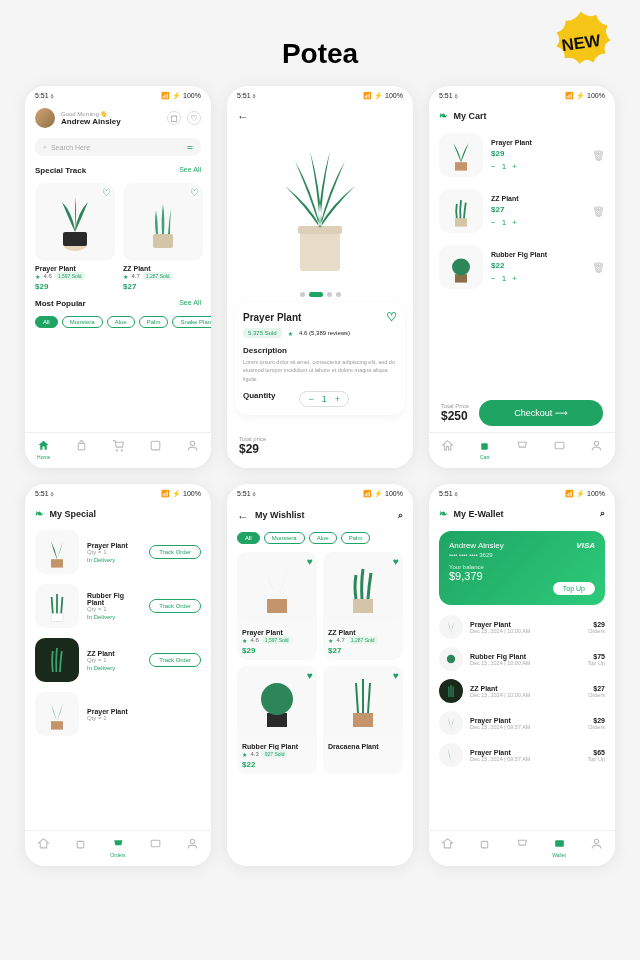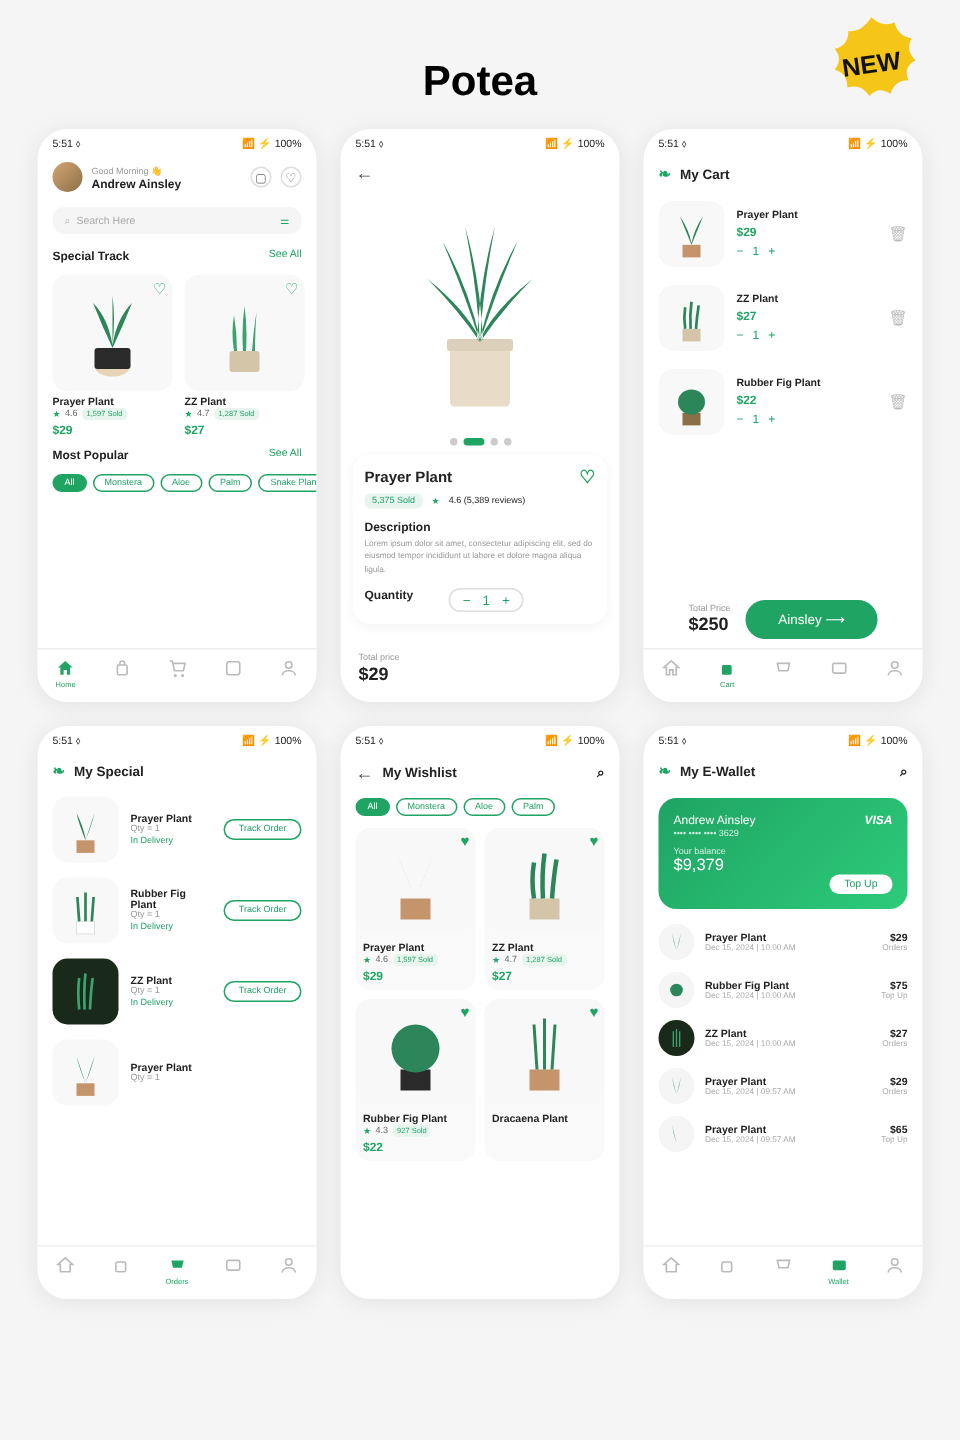--- a/index.html
+++ b/index.html
@@ -58,21 +58,21 @@
 .cartbtn{flex:1;background:#1fa463;color:#fff;border-radius:20px;padding:8px;text-align:center;font-size:9px;font-weight:500}
 .pghead{display:flex;align-items:center;gap:6px;padding:6px 10px;font-size:9px;font-weight:600}
 .pgicon{color:#1fa463;font-size:10px}
 .cartrow{display:flex;gap:8px;padding:6px 10px;align-items:center}
 .cimg{width:44px;height:44px;background:#f8f8f8;border-radius:10px;display:flex;align-items:center;justify-content:center}
 .cinfo{flex:1}
 .cname{font-size:7px;font-weight:600}
 .cprice{font-size:8px;font-weight:700;color:#1fa463;margin-top:3px}
 .cqty{display:flex;align-items:center;gap:6px;font-size:8px;color:#1fa463;margin-top:4px}
 .cdel{color:#bbb;font-size:10px}
-.cart-footer{position:absolute;bottom:34px;left:0;right:0;padding:8px 30px;display:flex;align-items:center;gap:10px}
+.cart-footer{position:absolute;bottom:34px;left:0;right:0;padding:8px 12px;display:flex;align-items:center;gap:10px}
 .orow{display:flex;gap:8px;padding:5px 10px;align-items:center}
 .oinfo{flex:1}
 .ostatus{font-size:6px;color:#1fa463;margin-top:2px}
 .obtn{border:1px solid #1fa463;color:#1fa463;border-radius:12px;padding:3px 9px;font-size:6px}
 .wcard{background:linear-gradient(135deg,#1fa463,#2dcb7a);margin:6px 10px;border-radius:12px;padding:10px;color:#fff;height:74px;position:relative}
 .wname{font-size:8px;font-weight:500}
 .wnum{font-size:6px;opacity:0.8;margin-top:2px}
 .wlbl{font-size:6px;opacity:0.8;margin-top:6px}
 .wbal{font-size:11px;font-weight:400}
 .topup{position:absolute;right:10px;bottom:10px;background:#fff;color:#1fa463;border-radius:12px;padding:3px 10px;font-size:7px}
@@ -311,21 +311,21 @@
             <span>+</span>
           </div>
         </div>
         <div class="cdel">🗑</div>
       </div>
 <div class="cart-footer">
 <div class="tprice">
           <div>Total Price</div>
           <div class="v">$250</div>
         </div>
-<div class="cartbtn">Ainsley  ⟶</div>
+<div class="cartbtn">Checkout  ⟶</div>
 </div>
 <div class="navbar">
 <div class="navitem">
           <svg viewBox="0 0 24 24" fill="none" stroke="currentColor" stroke-width="2">
             <path d="M12 3l9 8h-3v9h-4v-6h-4v6H6v-9H3z"></path>
           </svg>
         </div>
 <div class="navitem active">
           <svg viewBox="0 0 24 24" fill="currentColor">
             <rect x="6" y="8" width="12" height="12" rx="2"></rect>

